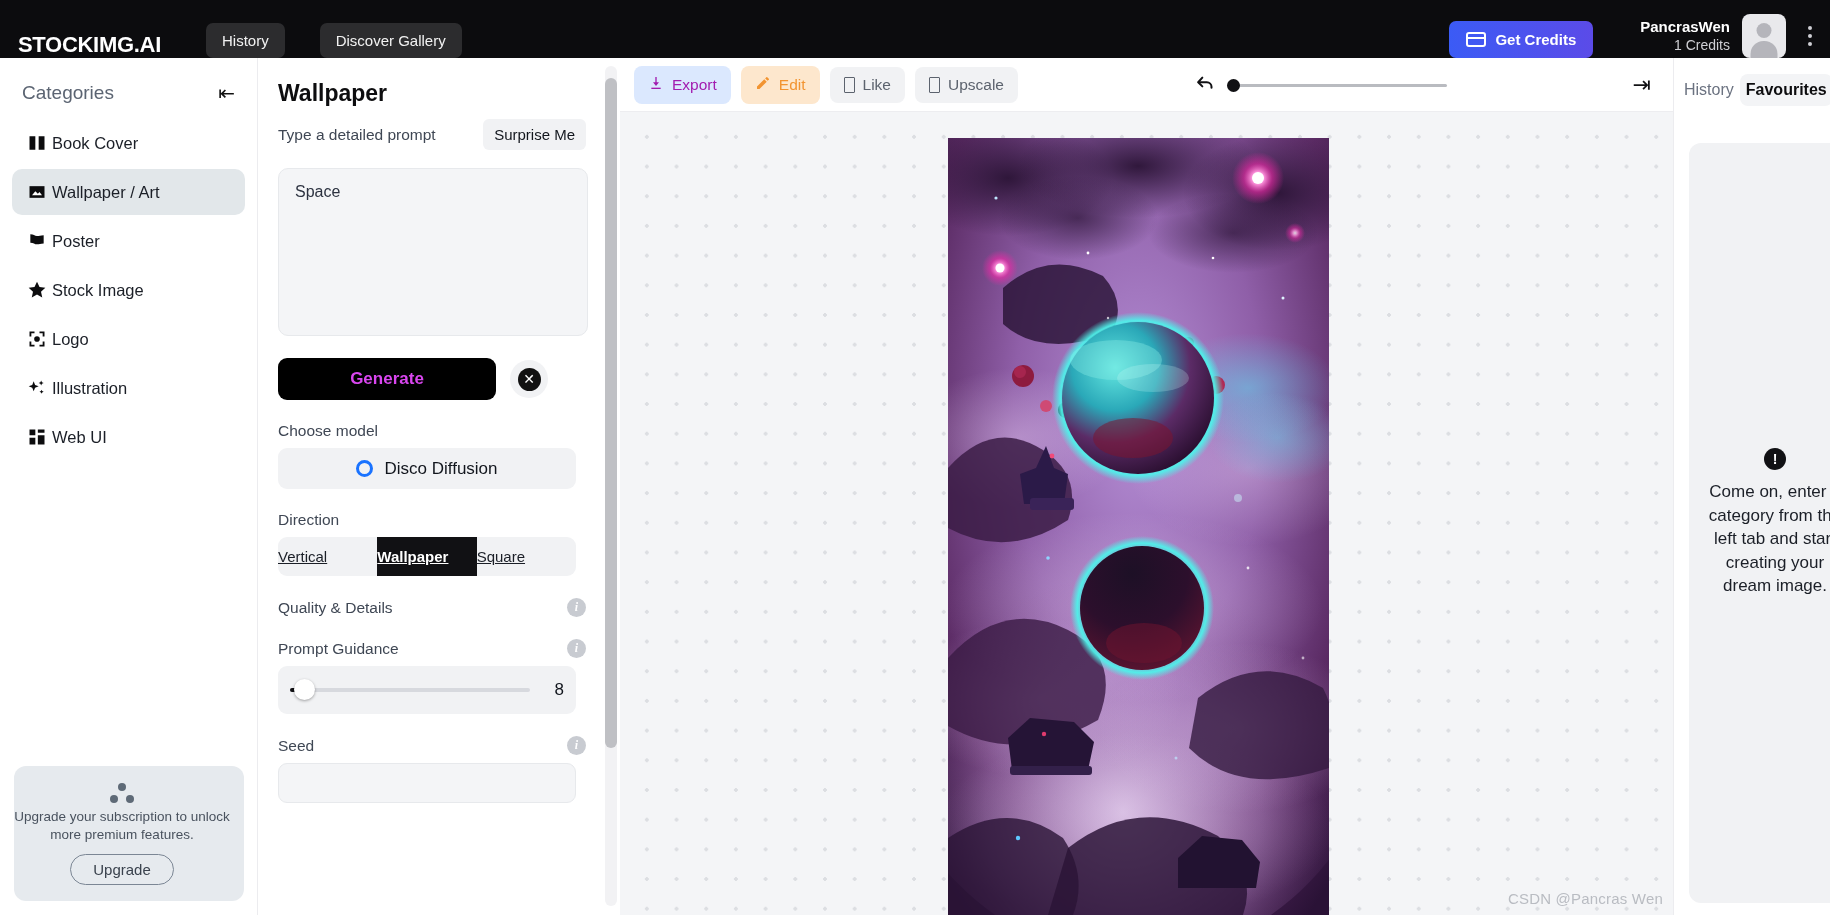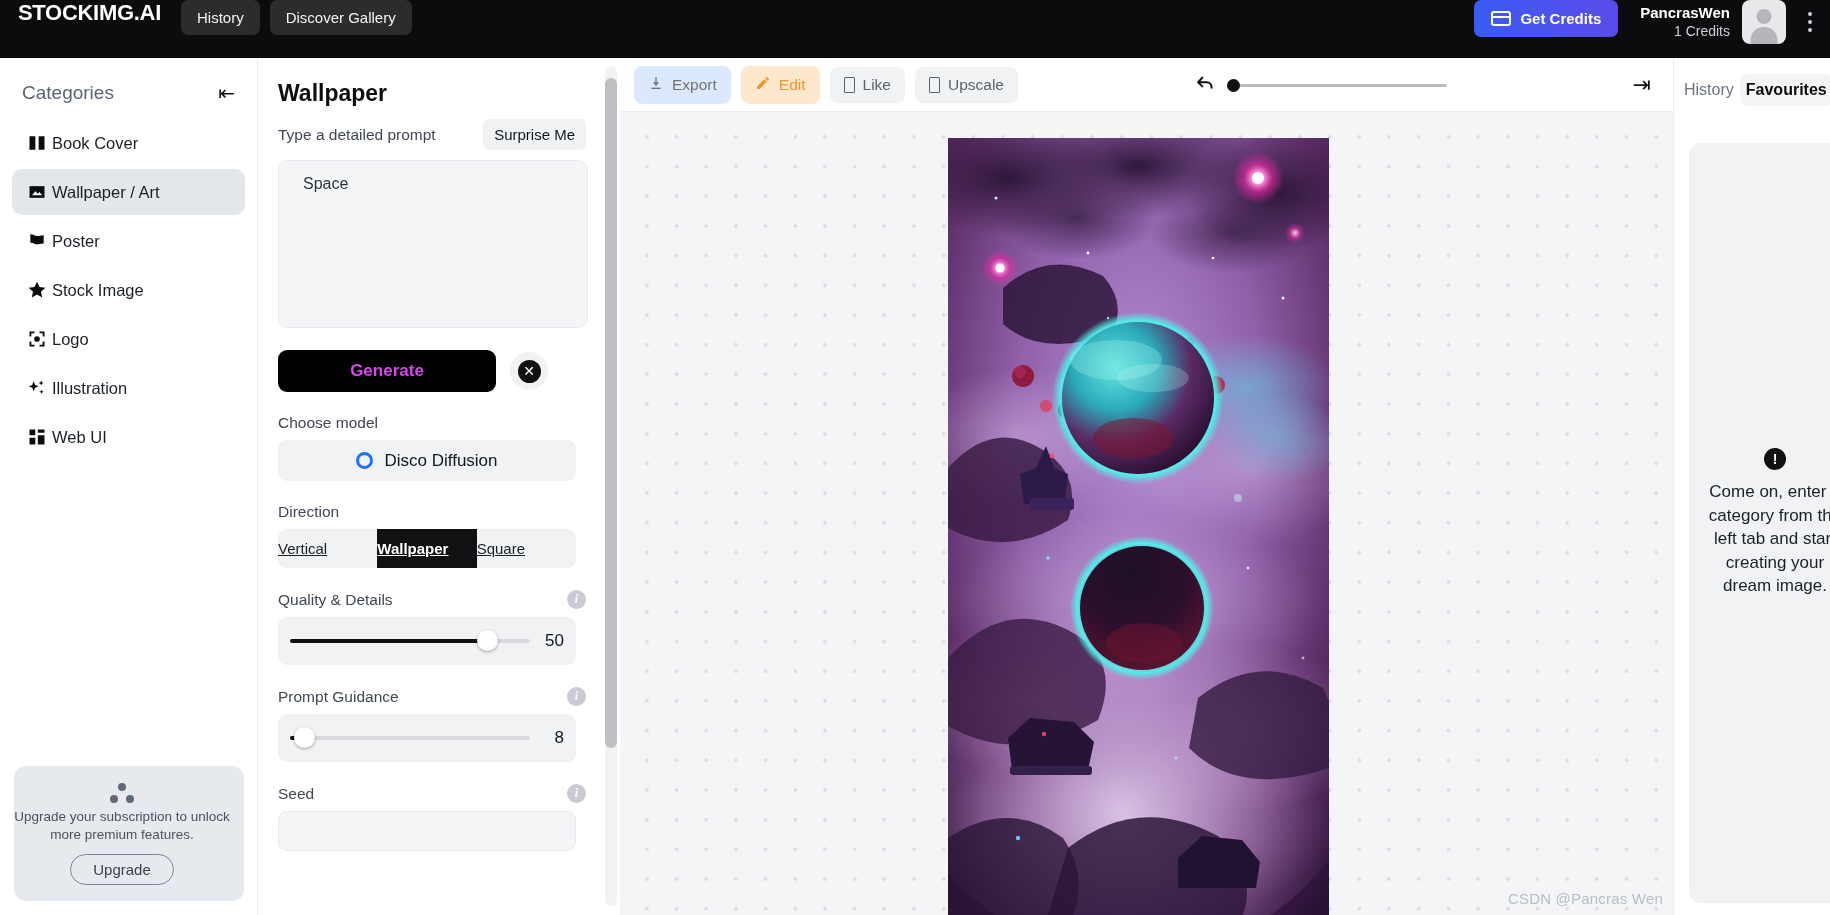--- a/index.html
+++ b/index.html
@@ -6,21 +6,21 @@
   html, body {
     width: 1830px; height: 915px;
     font-family: "Liberation Sans", sans-serif;
     background: #ffffff; overflow: hidden;
   }
   .app { position: relative; width: 1830px; height: 915px; }
 
   
   .topbar {
     position: absolute; top: 0; left: 0; width: 1830px; height: 58px;
-    background: #0c0c0e; display: flex; align-items: flex-start; padding: 0 18px;
+    background: #0c0c0e; display: flex; align-items: flex-end; padding: 0 18px; gap: 25px;
   }
   .brand {
     color: #ffffff; font-size: 22px; font-weight: bold; letter-spacing: -0.3px;
     margin-right: 20px; white-space: nowrap;
   }
   .nav-btn {
     background: #2c2c2e; color: #f2f2f2; border: none; border-radius: 7px;
     font-family: "Liberation Sans", sans-serif; font-size: 15px;
     padding: 9px 16px; margin-right: 10px; cursor: pointer; white-space: nowrap;
   }
@@ -87,30 +87,30 @@
     padding: 6px 22px; cursor: pointer;
   }
 
   
   .prompt-panel {
     position: absolute; top: 58px; left: 258px; width: 362px; height: 857px;
     background: #ffffff; overflow: hidden;
   }
   .pp-inner { padding: 22px 20px 0 20px; width: 348px; }
   .pp-title { font-size: 23px; font-weight: bold; color: #0d0d0f; margin-bottom: 12px; }
-  .pp-row { display: flex; align-items: center; justify-content: space-between; margin-bottom: 10px; }
+  .pp-row { display: flex; align-items: center; justify-content: space-between; margin-bottom: 18px; }
   .pp-sub { font-size: 15.5px; color: #3f4754; }
   .surprise-btn {
     background: #f1f2f4; border: none; border-radius: 6px; cursor: pointer;
     font-family: "Liberation Sans", sans-serif; font-size: 15px; color: #12161d;
     padding: 7px 11px; white-space: nowrap;
   }
   .prompt-box {
     width: 310px; height: 168px; background: #f4f5f7; border: 1px solid #e7e9ec;
-    border-radius: 10px; padding: 14px 24px; font-size: 16px; color: #2c3240;
+    border-radius: 10px; padding: 14px 16px; font-size: 16px; color: #2c3240;
     font-family: "Liberation Sans", sans-serif; resize: none; outline: none;
   }
   .gen-row { display: flex; align-items: center; gap: 14px; margin-top: 18px; }
   .gen-btn {
     width: 218px; height: 42px; background: #000000; color: #d946ef; border: none;
     border-radius: 9px; font-size: 17px; font-weight: bold; cursor: pointer;
     font-family: "Liberation Sans", sans-serif;
   }
   .cancel-btn {
     width: 38px; height: 38px; border-radius: 50%; background: #f1f2f4;
@@ -172,21 +172,21 @@
   }
   .toolbar {
     height: 54px; display: flex; align-items: center; padding: 0 14px;
     border-bottom: 1px solid #ededf0; background: #fff;
   }
   .tool-btn {
     display: flex; align-items: center; gap: 8px; border: none; border-radius: 8px;
     padding: 9px 14px; margin-right: 10px; cursor: pointer;
     font-family: "Liberation Sans", sans-serif; font-size: 15.5px; background: #f1f2f4; color: #5c636e;
   }
-  .tool-btn.export { background: #dbe8fe; color: #737373; }
+  .tool-btn.export { background: #dbe8fe; color: #a21caf; }
   .tool-btn.edit { background: #fde7cd; color: #f29431; }
   .tool-btn svg { width: 16px; height: 16px; flex: none; }
   .glyph-box { width: 11px; height: 16px; border: 1.5px solid currentColor; border-radius: 1px; flex: none; }
   .tool-spacer { flex: 1; }
   .undo-icon { margin-right: 10px; cursor: pointer; display: flex; align-items: center; }
   .undo-icon svg { width: 22px; height: 22px; }
   .frame-slider { width: 220px; position: relative; height: 8px; margin-right: 10px; }
   .frame-slider .fbar { position: absolute; left: 0; right: 0; top: 3px; height: 3px; background: #b9bbc0; border-radius: 2px; }
   .frame-slider .fknob { position: absolute; top: -2px; width: 13px; height: 13px; border-radius: 50%; background: #111114; cursor: pointer; }
   .to-end-icon { cursor: pointer; font-size: 22px; color: #111114; padding: 0 8px; line-height: 1; }
@@ -373,28 +373,20 @@
       <div class="dir-group">
         <button class="dir-btn">Vertical</button>
         <button class="dir-btn active">Wallpaper</button>
         <button class="dir-btn">Square</button>
       </div>
 
       <div class="sec-label-row">
         <div class="pp-sub">Quality &amp; Details</div>
         <div class="info-dot">i</div>
       </div>
-      <div class="slider-wrap">
-        <div class="track">
-          <div class="bar-bg"></div>
-          <div class="bar-fill" id="q-fill" style="width: 82%;"></div>
-          <div class="knob" id="q-knob" style="left: calc(82% - 10px);"></div>
-        </div>
-        <div class="slider-val">50</div>
-      </div>
 
       <div class="sec-label-row">
         <div class="pp-sub">Prompt Guidance</div>
         <div class="info-dot">i</div>
       </div>
       <div class="slider-wrap">
         <div class="track">
           <div class="bar-bg"></div>
           <div class="bar-fill" id="g-fill" style="width: 6%;"></div>
           <div class="knob" id="g-knob" style="left: calc(6% - 10px);"></div>

